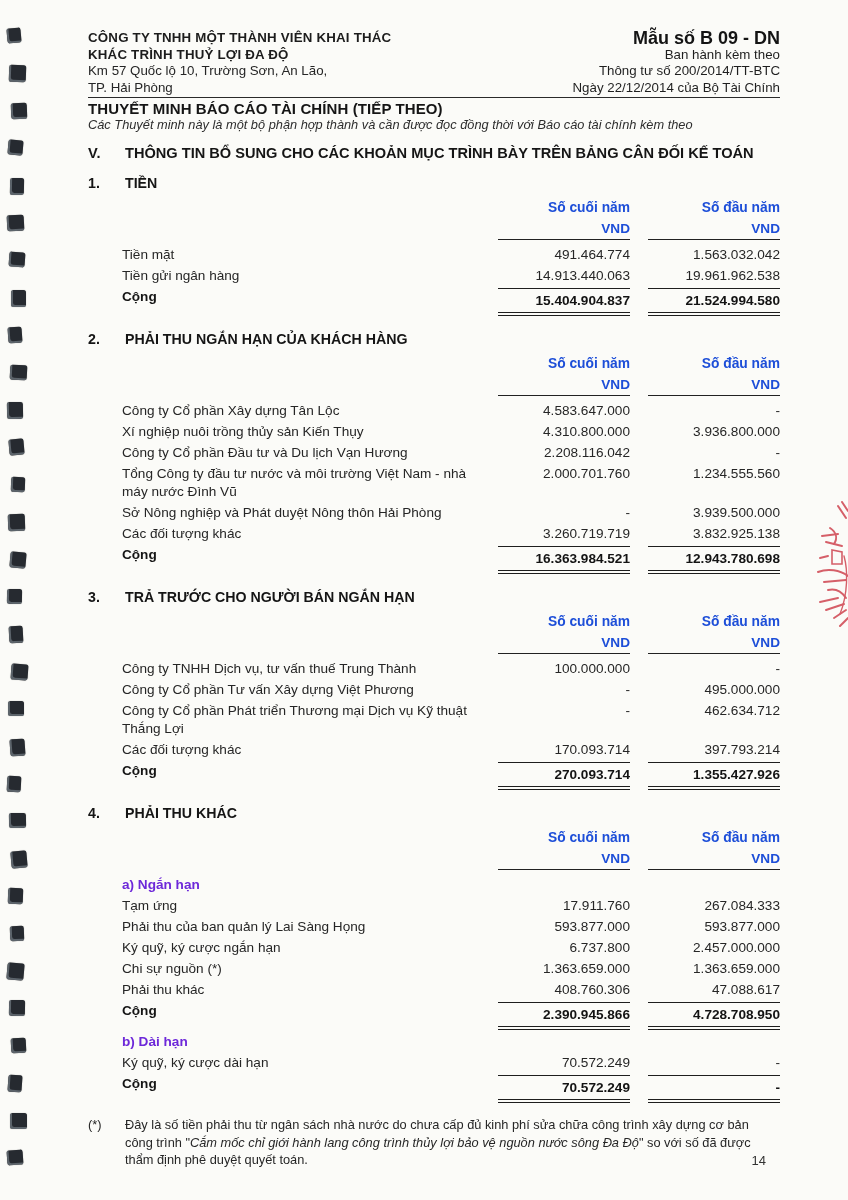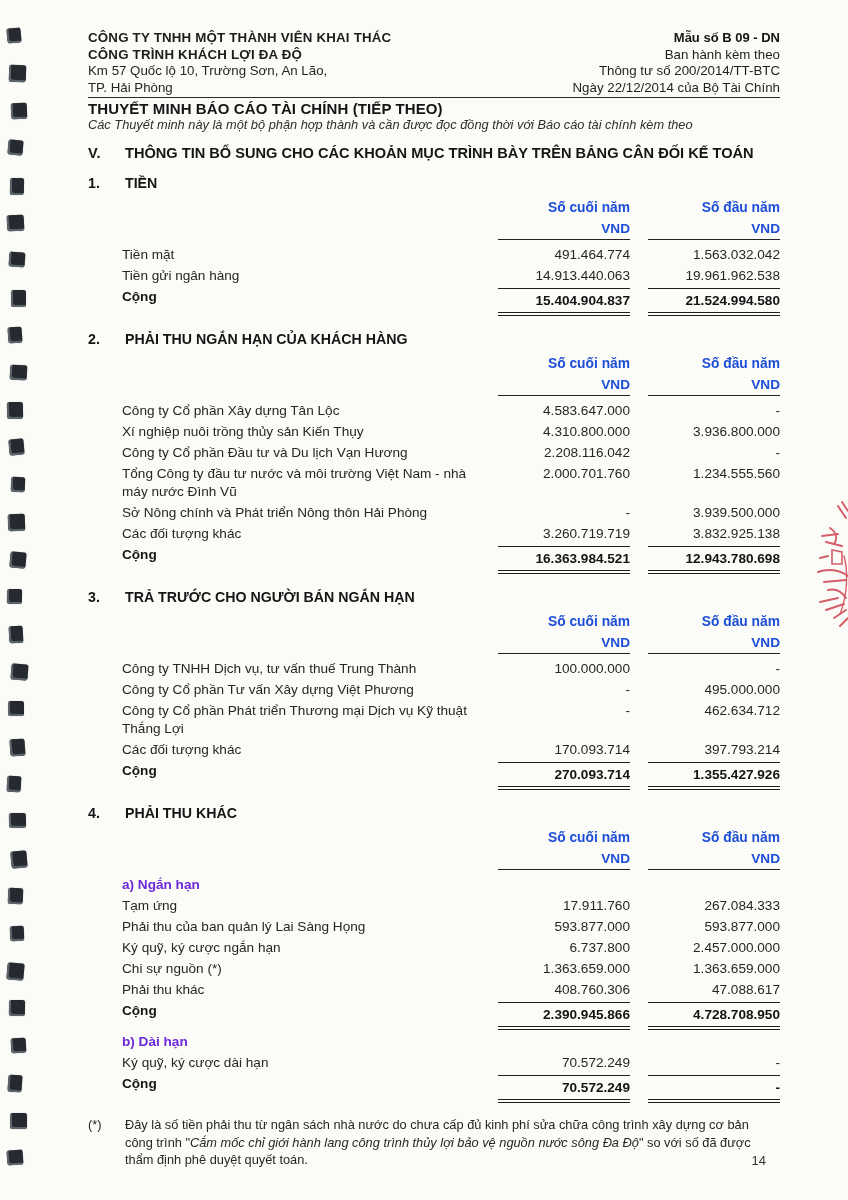--- a/index.html
+++ b/index.html
@@ -10,21 +10,21 @@
     color:#262626;
     -webkit-font-smoothing:antialiased;
   }
   .page{position:absolute;inset:0;padding:30px 68px 0 88px;box-sizing:border-box;}
   
   .hdr{display:flex;justify-content:space-between;align-items:flex-end;
        border-bottom:1.6px solid #2a2a2a;padding-bottom:1px;}
   .hdr-left{font-size:13.3px;line-height:16.5px;}
   .company{font-weight:bold;letter-spacing:.2px;color:#1c1c1c;}
   .hdr-right{text-align:right;font-size:13.3px;line-height:16.5px;color:#1f1f1f;}
-  .form-no{font-weight:bold;font-size:13px;color:#141414;}
+  .form-no{font-weight:bold;font-size:18px;color:#141414;}
   .doc-title{font-weight:bold;font-size:15px;margin-top:2px;color:#151515;letter-spacing:.1px;}
   .doc-sub{font-style:italic;font-size:12.8px;margin-top:0;color:#2d2d2d;}
   
   .sec-v{display:flex;margin-top:13px;font-weight:bold;font-size:14.6px;color:#151515;}
   .sec-no{width:37px;flex:0 0 37px;}
   
   .section{margin-top:14px;}
   .sec-head{display:flex;font-weight:bold;font-size:14.2px;color:#151515;}
   .tbl{margin-top:6px;}
   .row{display:flex;align-items:flex-start;line-height:18px;font-size:13.6px;padding:1.5px 0;}
@@ -56,21 +56,21 @@
   .stamp{position:absolute;top:498px;right:0;width:40px;height:145px;}
 </style>
 </head>
 <body>
 
 <div class="page">
 
   <div class="hdr">
     <div class="hdr-left">
       <div class="company">CÔNG TY TNHH MỘT THÀNH VIÊN KHAI THÁC</div>
-      <div class="company">CÔNG TRÌNH KHÁCH LỢI ĐA ĐỘ</div>
+      <div class="company">KHÁC TRÌNH THUỶ LỢI ĐA ĐỘ</div>
       <div>Km 57 Quốc lộ 10, Trường Sơn, An Lão,</div>
       <div>TP. Hải Phòng</div>
     </div>
     <div class="hdr-right">
       <div class="form-no">Mẫu số B 09 - DN</div>
       <div>Ban hành kèm theo</div>
       <div>Thông tư số 200/2014/TT-BTC</div>
       <div>Ngày 22/12/2014 của Bộ Tài Chính</div>
     </div>
   </div>
@@ -158,21 +158,21 @@
             <div class="sp"></div>
             <div class="v2">-</div>
           </div>
           <div class="row">
             <div class="lbl">Tổng Công ty đầu tư nước và môi trường Việt Nam - nhà máy nước Đình Vũ</div>
             <div class="v1">2.000.701.760</div>
             <div class="sp"></div>
             <div class="v2">1.234.555.560</div>
           </div>
           <div class="row">
-            <div class="lbl">Sở Nông chính và Phát triển Nông thôn Hải Phòng</div>
+            <div class="lbl">Sở Nông nghiệp và Phát duyệt Nông thôn Hải Phòng</div>
             <div class="v1">-</div>
             <div class="sp"></div>
             <div class="v2">3.939.500.000</div>
           </div>
           <div class="row">
             <div class="lbl">Các đối tượng khác</div>
             <div class="v1">3.260.719.719</div>
             <div class="sp"></div>
             <div class="v2">3.832.925.138</div>
           </div>

